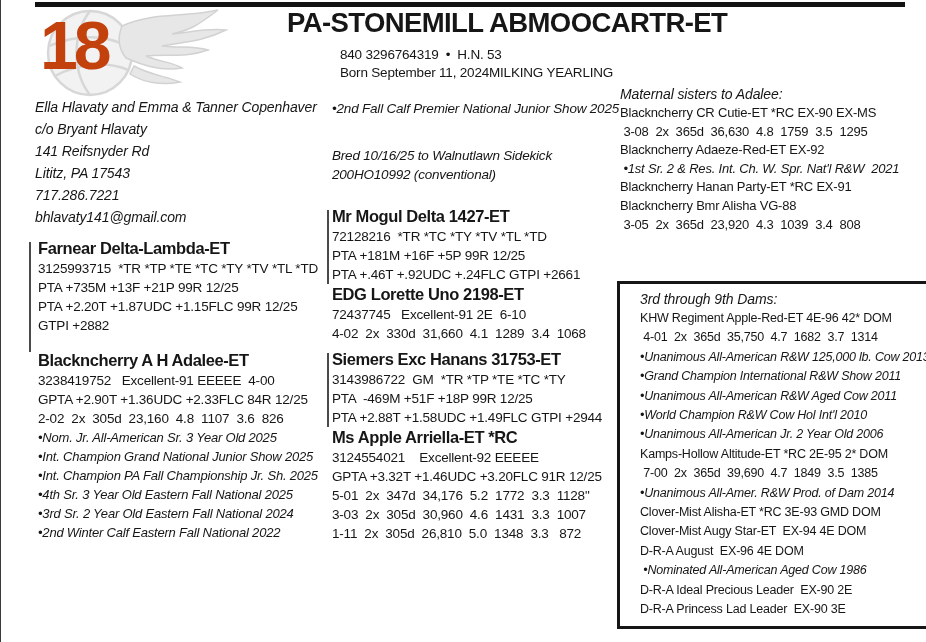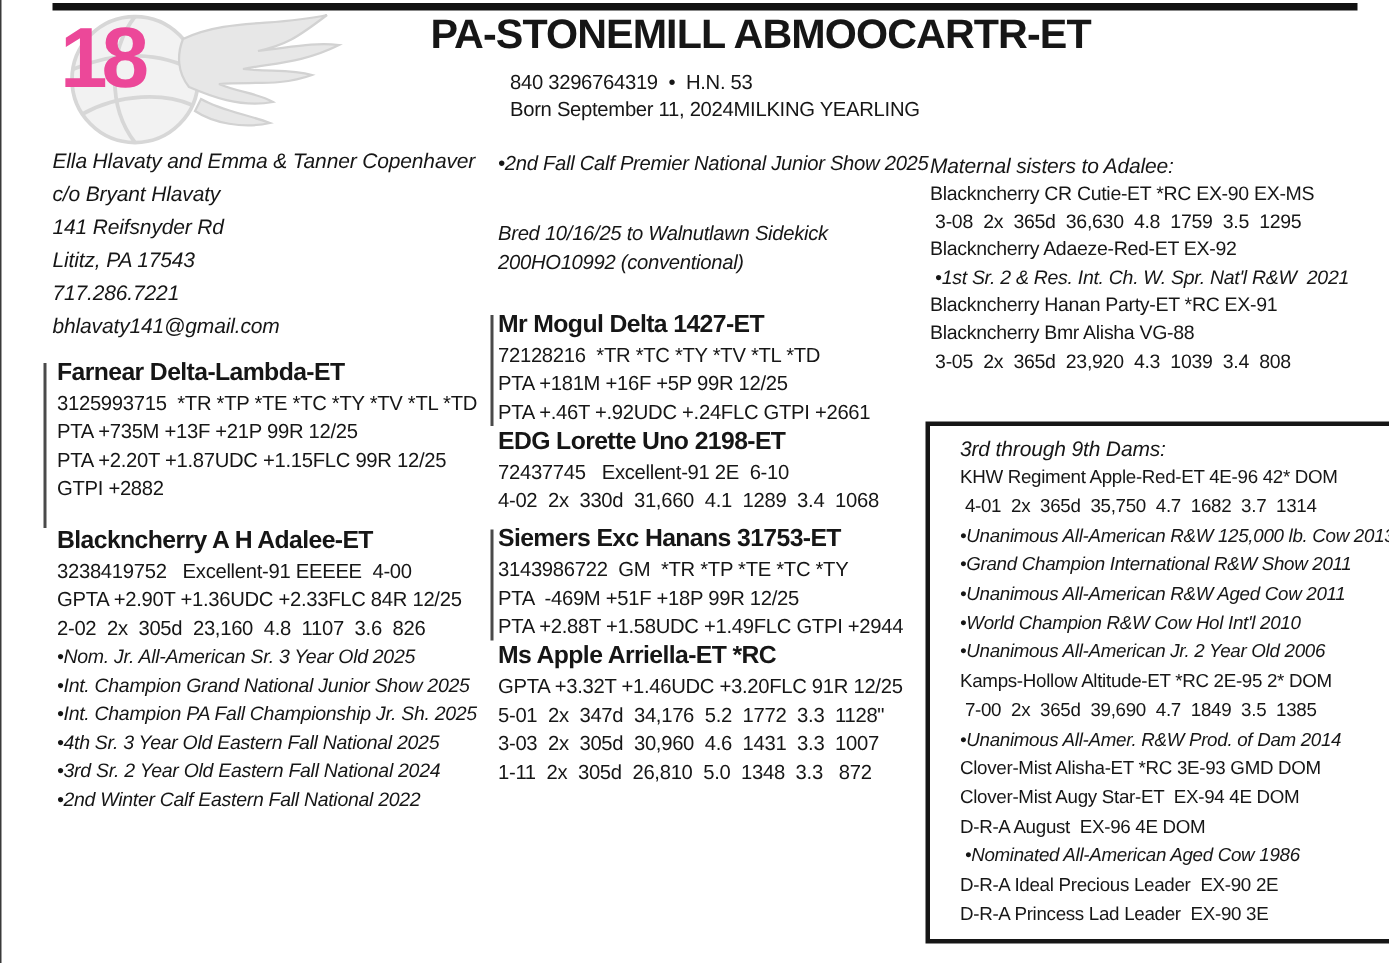--- a/index.html
+++ b/index.html
@@ -8,34 +8,34 @@
     font-family:"Liberation Sans",sans-serif;color:#161616;overflow:hidden;
   }
   .abs{position:absolute;}
   .ln{font-size:13.5px;line-height:19px;white-space:pre;letter-spacing:-0.2px;}
   .sec-h{font-size:16.5px;font-weight:bold;line-height:21px;letter-spacing:-0.4px;white-space:pre;}
   .it{font-style:italic;}
   .award{font-style:italic;font-size:13px;}
   .owner-ln{font-style:italic;font-size:14px;line-height:22px;white-space:pre;letter-spacing:-0.1px;}
   #top-bar{left:35px;top:2px;width:870px;height:5px;background:#121212;}
   #left-edge{left:0;top:0;width:1px;height:642px;background:#3a3a3a;}
-  #lot-number{left:40px;top:6px;font-size:57px;font-weight:800;letter-spacing:-4px;color:#ec4899;}
+  #lot-number{left:40px;top:6px;font-size:68px;font-weight:800;letter-spacing:-4px;color:#c2410c;}
   #page-title{left:287px;top:7px;width:465px;font-size:27.5px;font-weight:bold;letter-spacing:-0.6px;white-space:pre;}
   #reg-line{left:340px;top:45px;}
   #born-line{left:340px;top:63px;}
   #born-line .status{}
   .bracket{width:2px;background:#4a4a4a;}
   #owner-block{left:35px;top:96px;width:300px;}
   #sire-section{left:38px;top:238px;width:300px;}
   #dam-section{left:38px;top:350px;width:305px;}
   #show-note{left:332px;top:99px;}
   #breeding-note{left:332px;top:146px;}
   #sire-group{left:332px;top:206px;width:285px;}
   #dam-group{left:332px;top:349px;width:285px;}
-  #sisters-section{left:620px;top:100px;width:306px;}
+  #sisters-section{left:620px;top:84px;width:306px;}
   #sisters-section .ln{line-height:18.6px;font-size:13px;}
   #dams-box{left:617px;top:281px;width:289px;height:333px;border:3px solid #161616;padding:5px 6px 4px 20px;}
   #dams-box .ln{font-size:12.5px;line-height:19.4px;}
   #dams-box .award{font-size:12.5px;}
   .list-h{font-style:italic;font-size:14px;line-height:20px;white-space:pre;letter-spacing:-0.1px;}
   .logo-svg{left:22px;top:4px;}
 </style>
 </head>
 <body>
 
@@ -109,20 +109,21 @@
   <div class="ln">72437745   Excellent-91 2E  6-10</div>
   <div class="ln">4-02  2x  330d  31,660  4.1  1289  3.4  1068</div>
 </div>
 
 <div id="dam-group" class="abs">
   <div class="sec-h">Siemers Exc Hanans 31753-ET</div>
   <div class="ln">3143986722  GM  *TR *TP *TE *TC *TY</div>
   <div class="ln">PTA  -469M +51F +18P 99R 12/25</div>
   <div class="ln">PTA +2.88T +1.58UDC +1.49FLC GTPI +2944</div>
   <div class="sec-h">Ms Apple Arriella-ET *RC</div>
+  <div class="ln">3124554021    Excellent-92 EEEEE</div>
   <div class="ln">GPTA +3.32T +1.46UDC +3.20FLC 91R 12/25</div>
   <div class="ln">5-01  2x  347d  34,176  5.2  1772  3.3  1128"</div>
   <div class="ln">3-03  2x  305d  30,960  4.6  1431  3.3  1007</div>
   <div class="ln">1-11  2x  305d  26,810  5.0  1348  3.3   872</div>
 </div>
 
 <div id="sisters-section" class="abs">
   <div class="list-h">Maternal sisters to Adalee:</div>
   <div class="ln">Blackncherry CR Cutie-ET *RC EX-90 EX-MS</div>
   <div class="ln"> 3-08  2x  365d  36,630  4.8  1759  3.5  1295</div>

